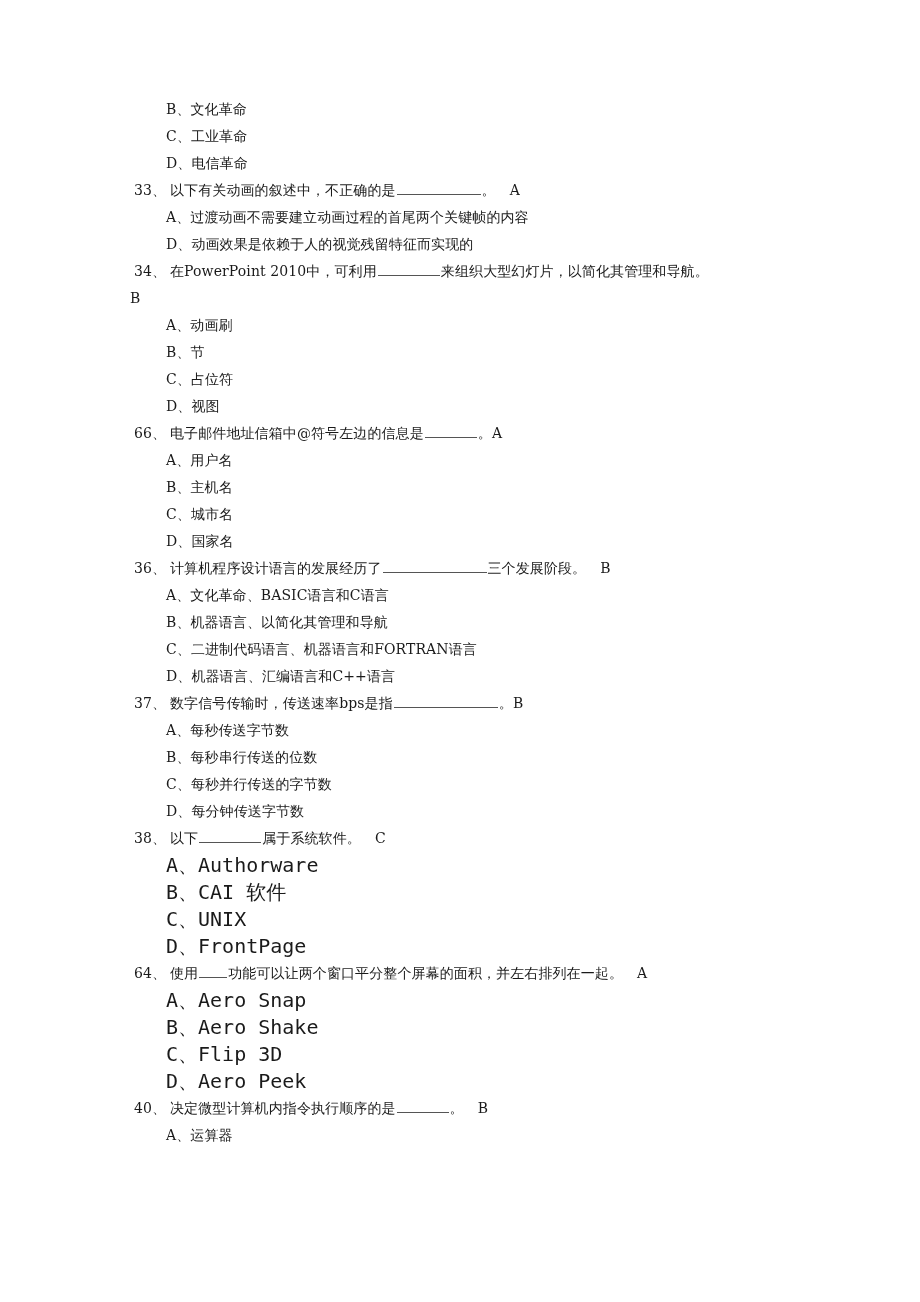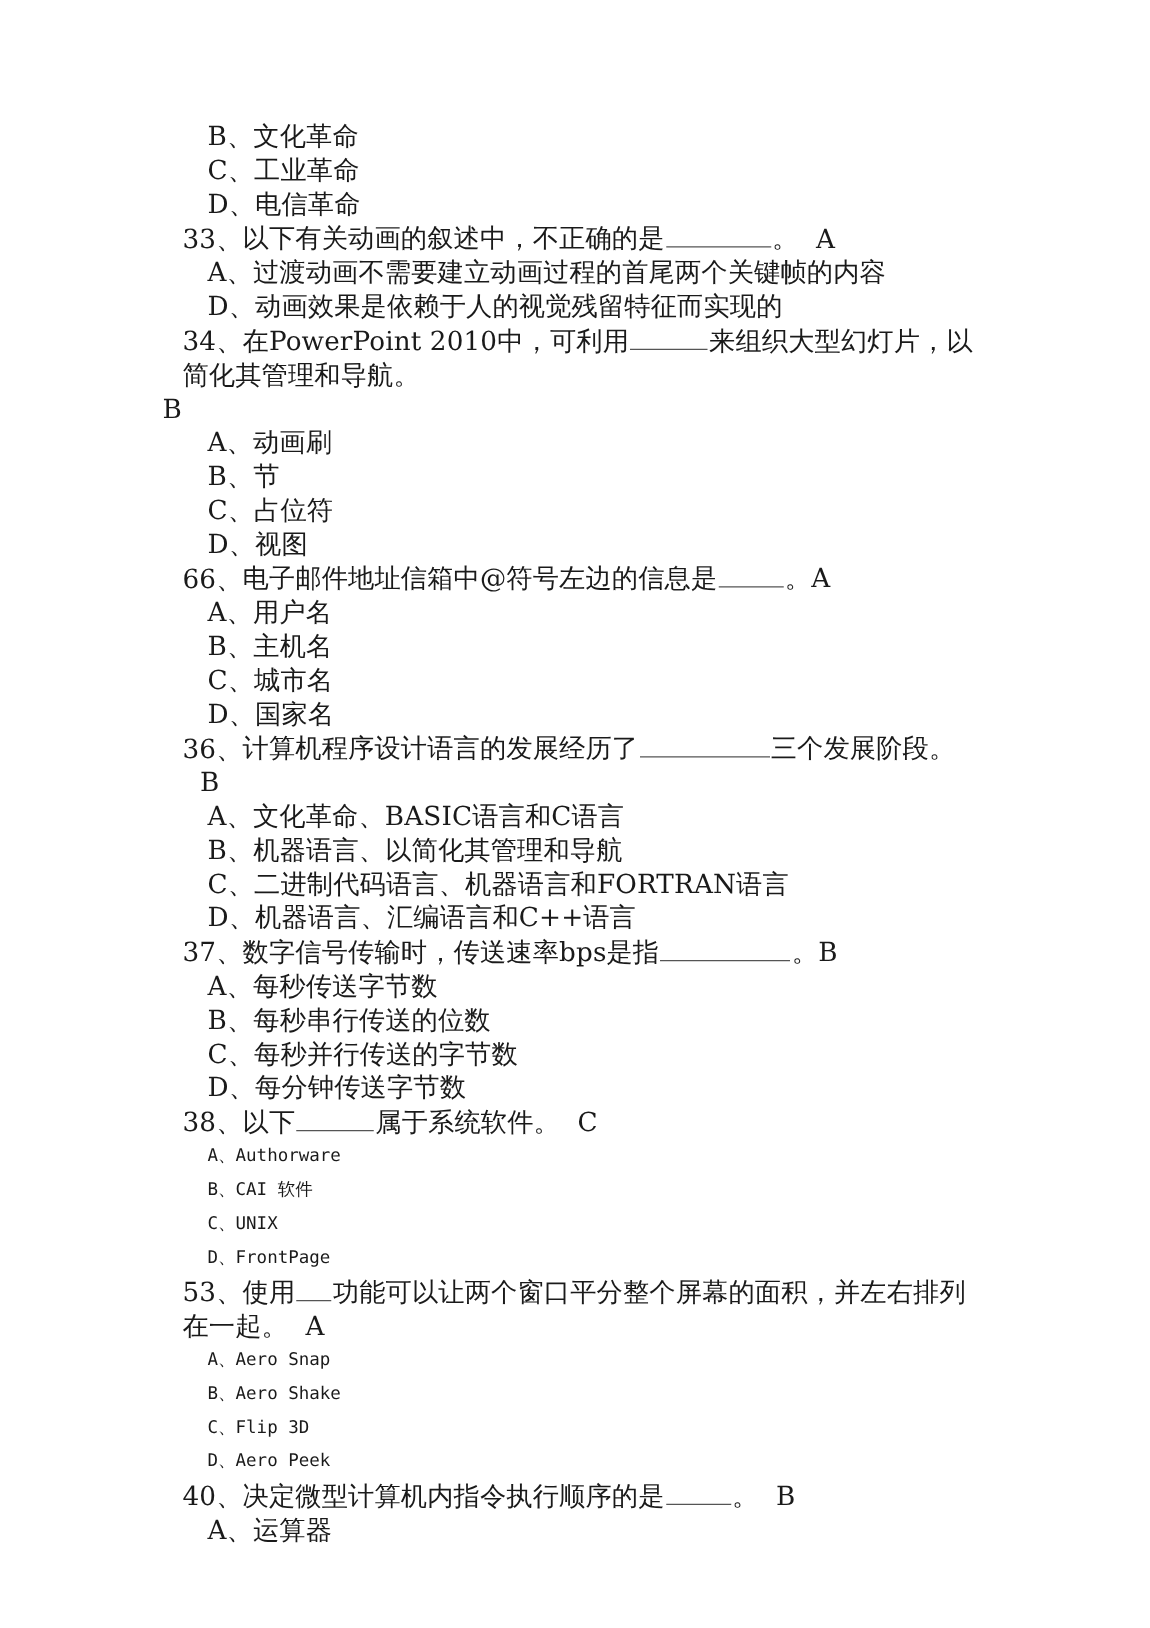--- a/index.html
+++ b/index.html
@@ -29,47 +29,47 @@
     box-sizing: border-box;
   }
 
   .content {
     margin-left: 130px;
     margin-right: 128px;
   }
 
   
   .line {
-    font-size: 21px;
+    font-size: 14px;
     line-height: 27px;
     white-space: normal;
     letter-spacing: 0.1px;
   }
 
   
   .option {
     margin-left: 36px;
   }
   .option.deep {
   }
 
   
   .question {
-    margin-left: 16px;
+    margin-left: 4px;
     text-indent: 0;
   }
   .qnum {
     display: inline-block;
     min-width: 36px;
   }
 
   
   .ascii {
     font-family: "DejaVu Sans Mono", "Liberation Mono", monospace;
-    font-size: 14px;
+    font-size: 20px;
     letter-spacing: 0;
   }
 
   
   .blank {
     display: inline-block;
     border-bottom: 1px solid #555;
     vertical-align: baseline;
     height: 0.95em;
     margin: 0 1px;
@@ -156,21 +156,21 @@
         <span class="qnum">38、</span><span>以下</span><span class="blank w6"></span><span>属于系统软件。</span><span class="ans">C</span>
       </div>
       <div class="line option ascii">A、Authorware</div>
       <div class="line option ascii">B、CAI 软件</div>
       <div class="line option ascii">C、UNIX</div>
       <div class="line option ascii">D、FrontPage</div>
     </div>
 
     <div class="qgroup">
       <div class="line question">
-        <span class="qnum">53、</span><span>使用</span><span class="blank w3"></span><span>功能可以让两个窗口平分整个屏幕的面积，并左右排列在一起。</span><span class="ans">A</span>
+        <span class="qnum">64、</span><span>使用</span><span class="blank w3"></span><span>功能可以让两个窗口平分整个屏幕的面积，并左右排列在一起。</span><span class="ans">A</span>
       </div>
       <div class="line option ascii">A、Aero Snap</div>
       <div class="line option ascii">B、Aero Shake</div>
       <div class="line option ascii">C、Flip 3D</div>
       <div class="line option ascii">D、Aero Peek</div>
     </div>
 
     <div class="qgroup">
       <div class="line question">
         <span class="qnum">40、</span><span>决定微型计算机内指令执行顺序的是</span><span class="blank w5"></span><span>。</span><span class="ans">B</span>

